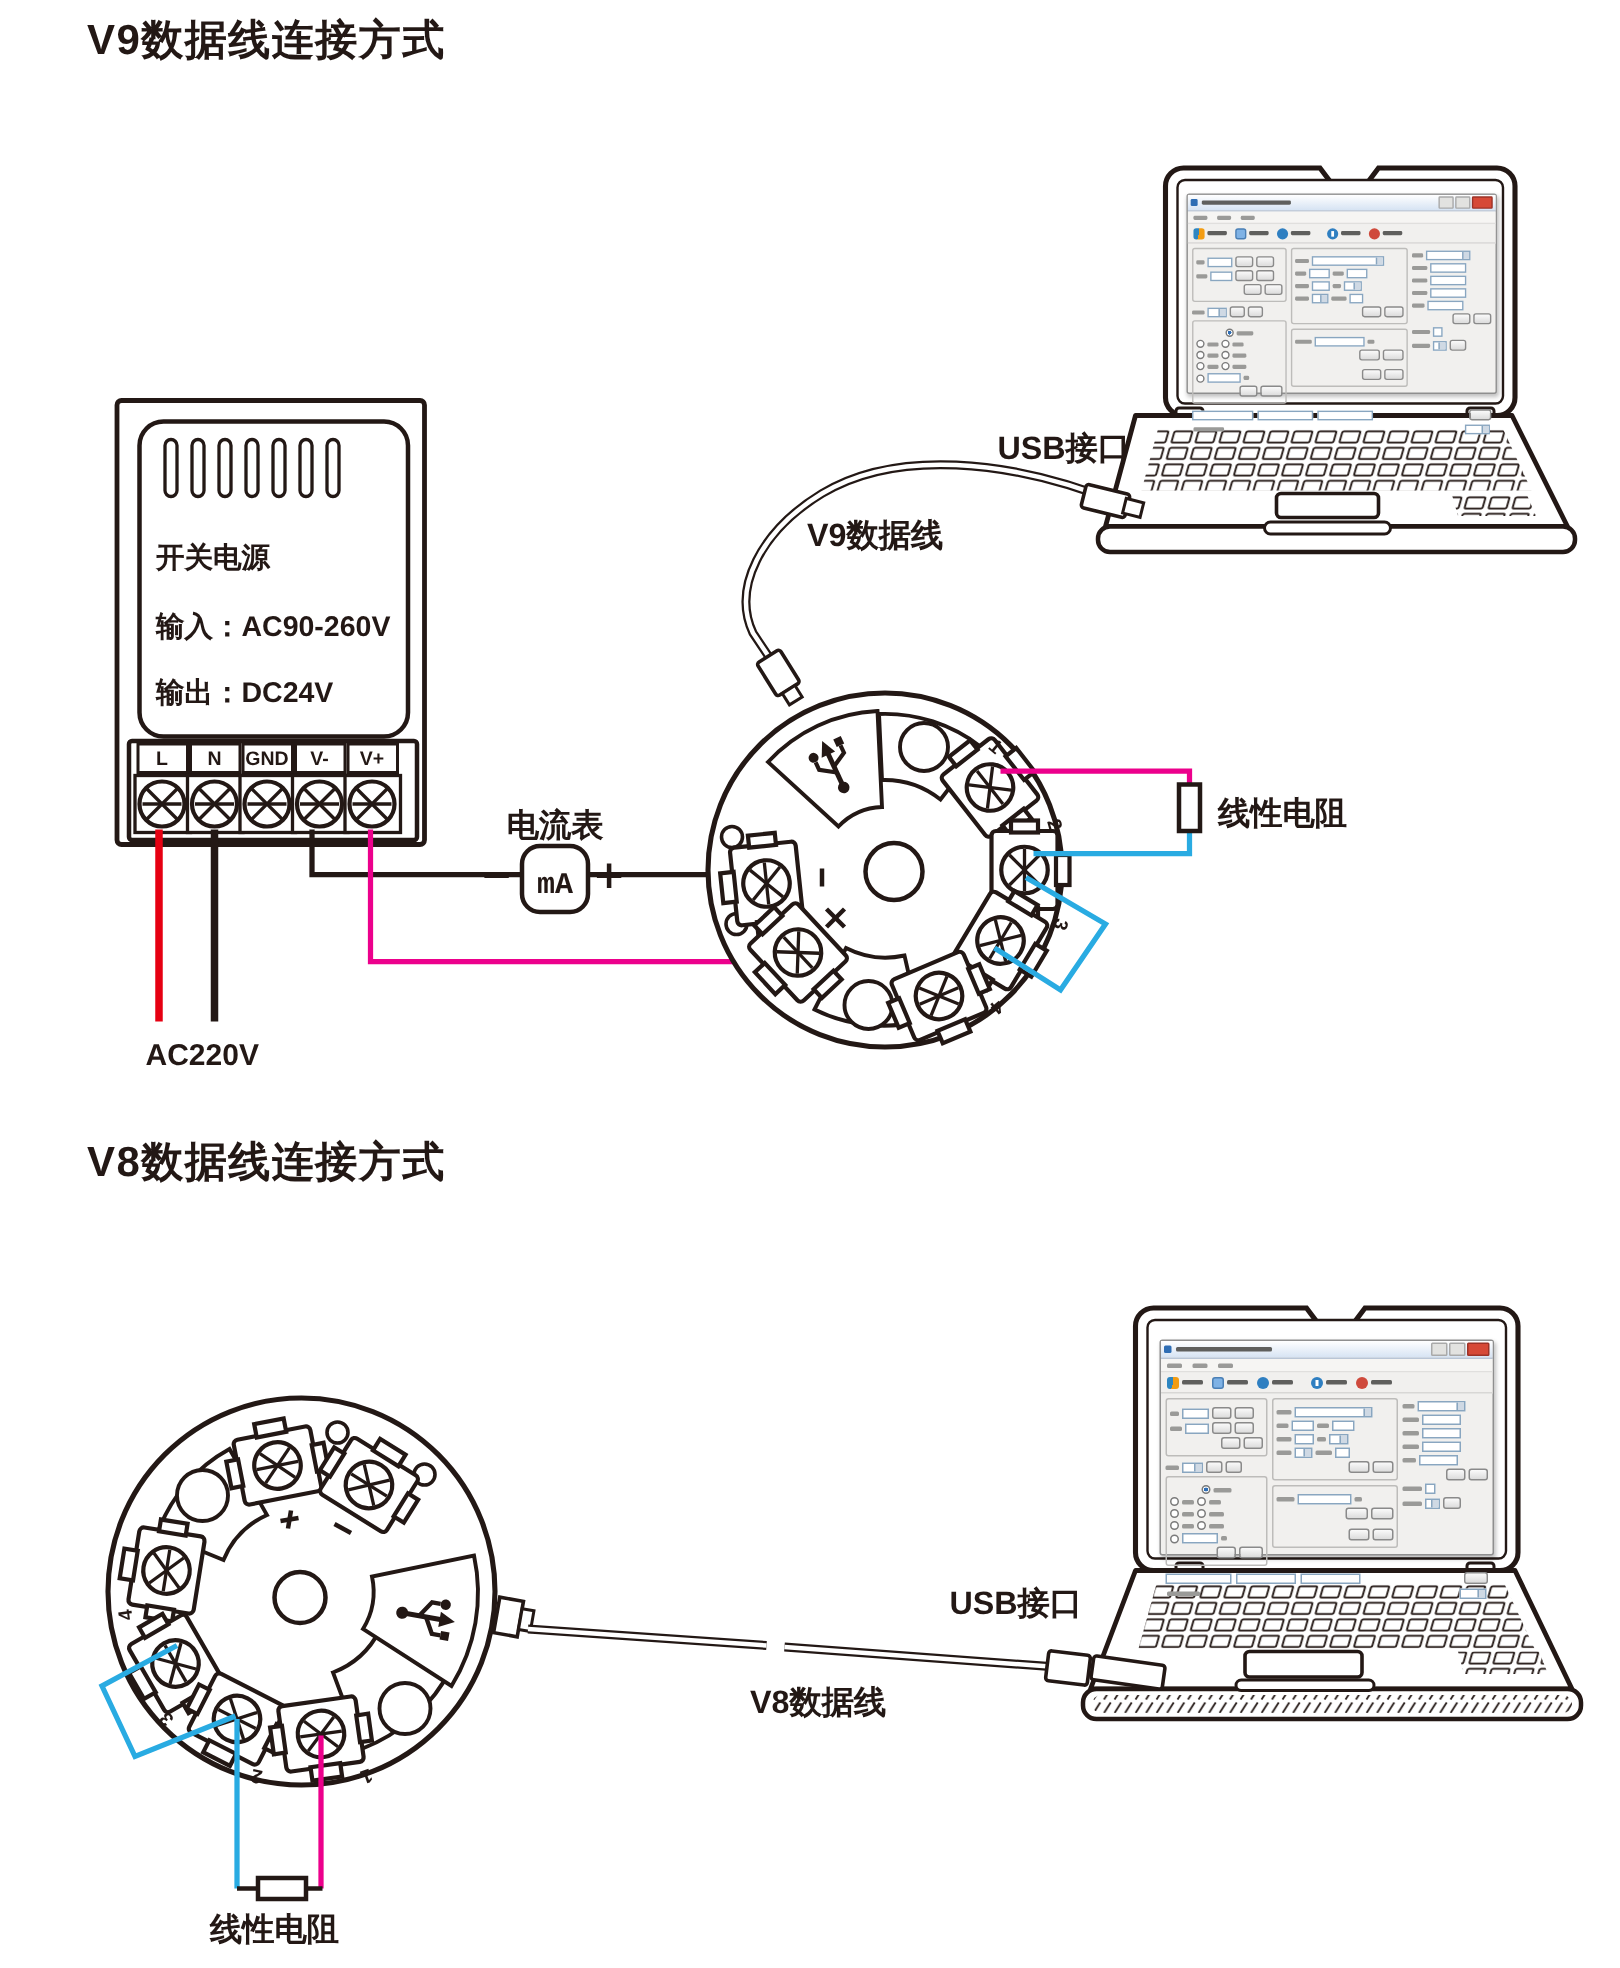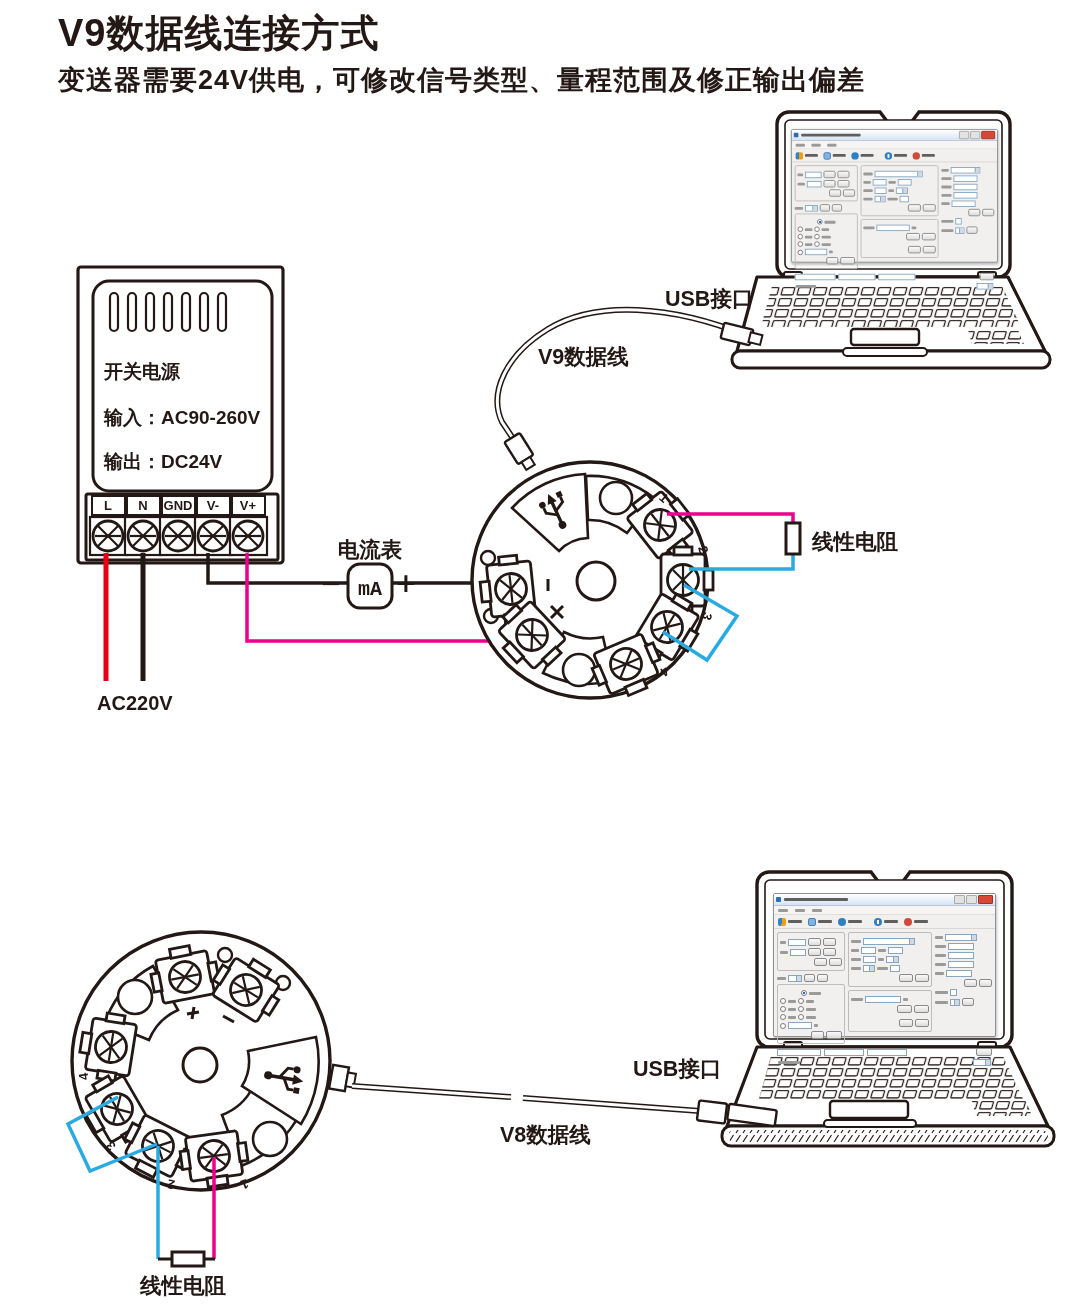--- a/index.html
+++ b/index.html
@@ -1,19 +1,19 @@
 <!DOCTYPE html>
 <html><head>
 <meta charset="utf-8">
 <style>
   html,body{margin:0;padding:0;background:#fff;}
   #stage{position:relative;width:1080px;height:1312px;background:#fff;overflow:hidden;
          font-family:"Liberation Sans","DejaVu Sans",sans-serif;color:#231815;}
   #art{position:absolute;left:0;top:0;z-index:1;}
-  .h1{position:absolute;font-size:38px;font-weight:800;letter-spacing:1px;z-index:2;}
+  .h1{position:absolute;font-size:28px;font-weight:800;letter-spacing:1px;z-index:2;}
   .h2{position:absolute;font-size:27px;font-weight:700;letter-spacing:1px;z-index:2;}
 
   
   .ink{stroke:#231815;fill:none;}
   .fw{fill:#fff;stroke:#231815;}
   .slab{font:600 21.5px "Liberation Sans","DejaVu Sans",sans-serif;fill:#231815;}
   .ptxt{font:700 19px "Liberation Sans","DejaVu Sans",sans-serif;fill:#231815;}
   .tlab{font:700 13px "Liberation Sans","DejaVu Sans",sans-serif;fill:#231815;text-anchor:middle;}
   .pnum{font:700 13px "Liberation Sans","DejaVu Sans",sans-serif;fill:#231815;text-anchor:middle;}
   .sign{font:700 26px "DejaVu Sans",sans-serif;fill:#231815;text-anchor:middle;}
@@ -58,21 +58,21 @@
   .sw-wide{display:flex;align-items:center;gap:3px;padding:1px 3px;}
   .sw-status{display:flex;justify-content:space-between;align-items:center;padding:2px 4px 0 4px;}
   .combo{display:flex;gap:2px;align-items:center;}
 </style>
 </head>
 <body>
 
 <div id="stage">
 
   <div class="h1" style="left:58px;top:8px;">V9数据线连接方式</div>
-  <div class="h2" style="left:58px;top:62px;">变送器需要24V供电，可修改信号类型、量程范围及修正输出偏差</div>
+  <div class="h1" style="left:58px;top:756px;">V8数据线连接方式</div>
 
   <svg id="art" width="1080" height="1312" viewBox="0 0 1080 1312">
     <defs>
       <g id="term">
         <rect x="-26" y="-22" width="52" height="44" rx="3"></rect>
         <rect x="-33" y="-9" width="8" height="18"></rect>
         <rect x="25" y="-9" width="8" height="18"></rect>
         <rect x="-10" y="-30" width="20" height="9"></rect>
         <circle r="15.5"></circle>
         <line x1="-10" y1="-10" x2="10" y2="10"></line>

